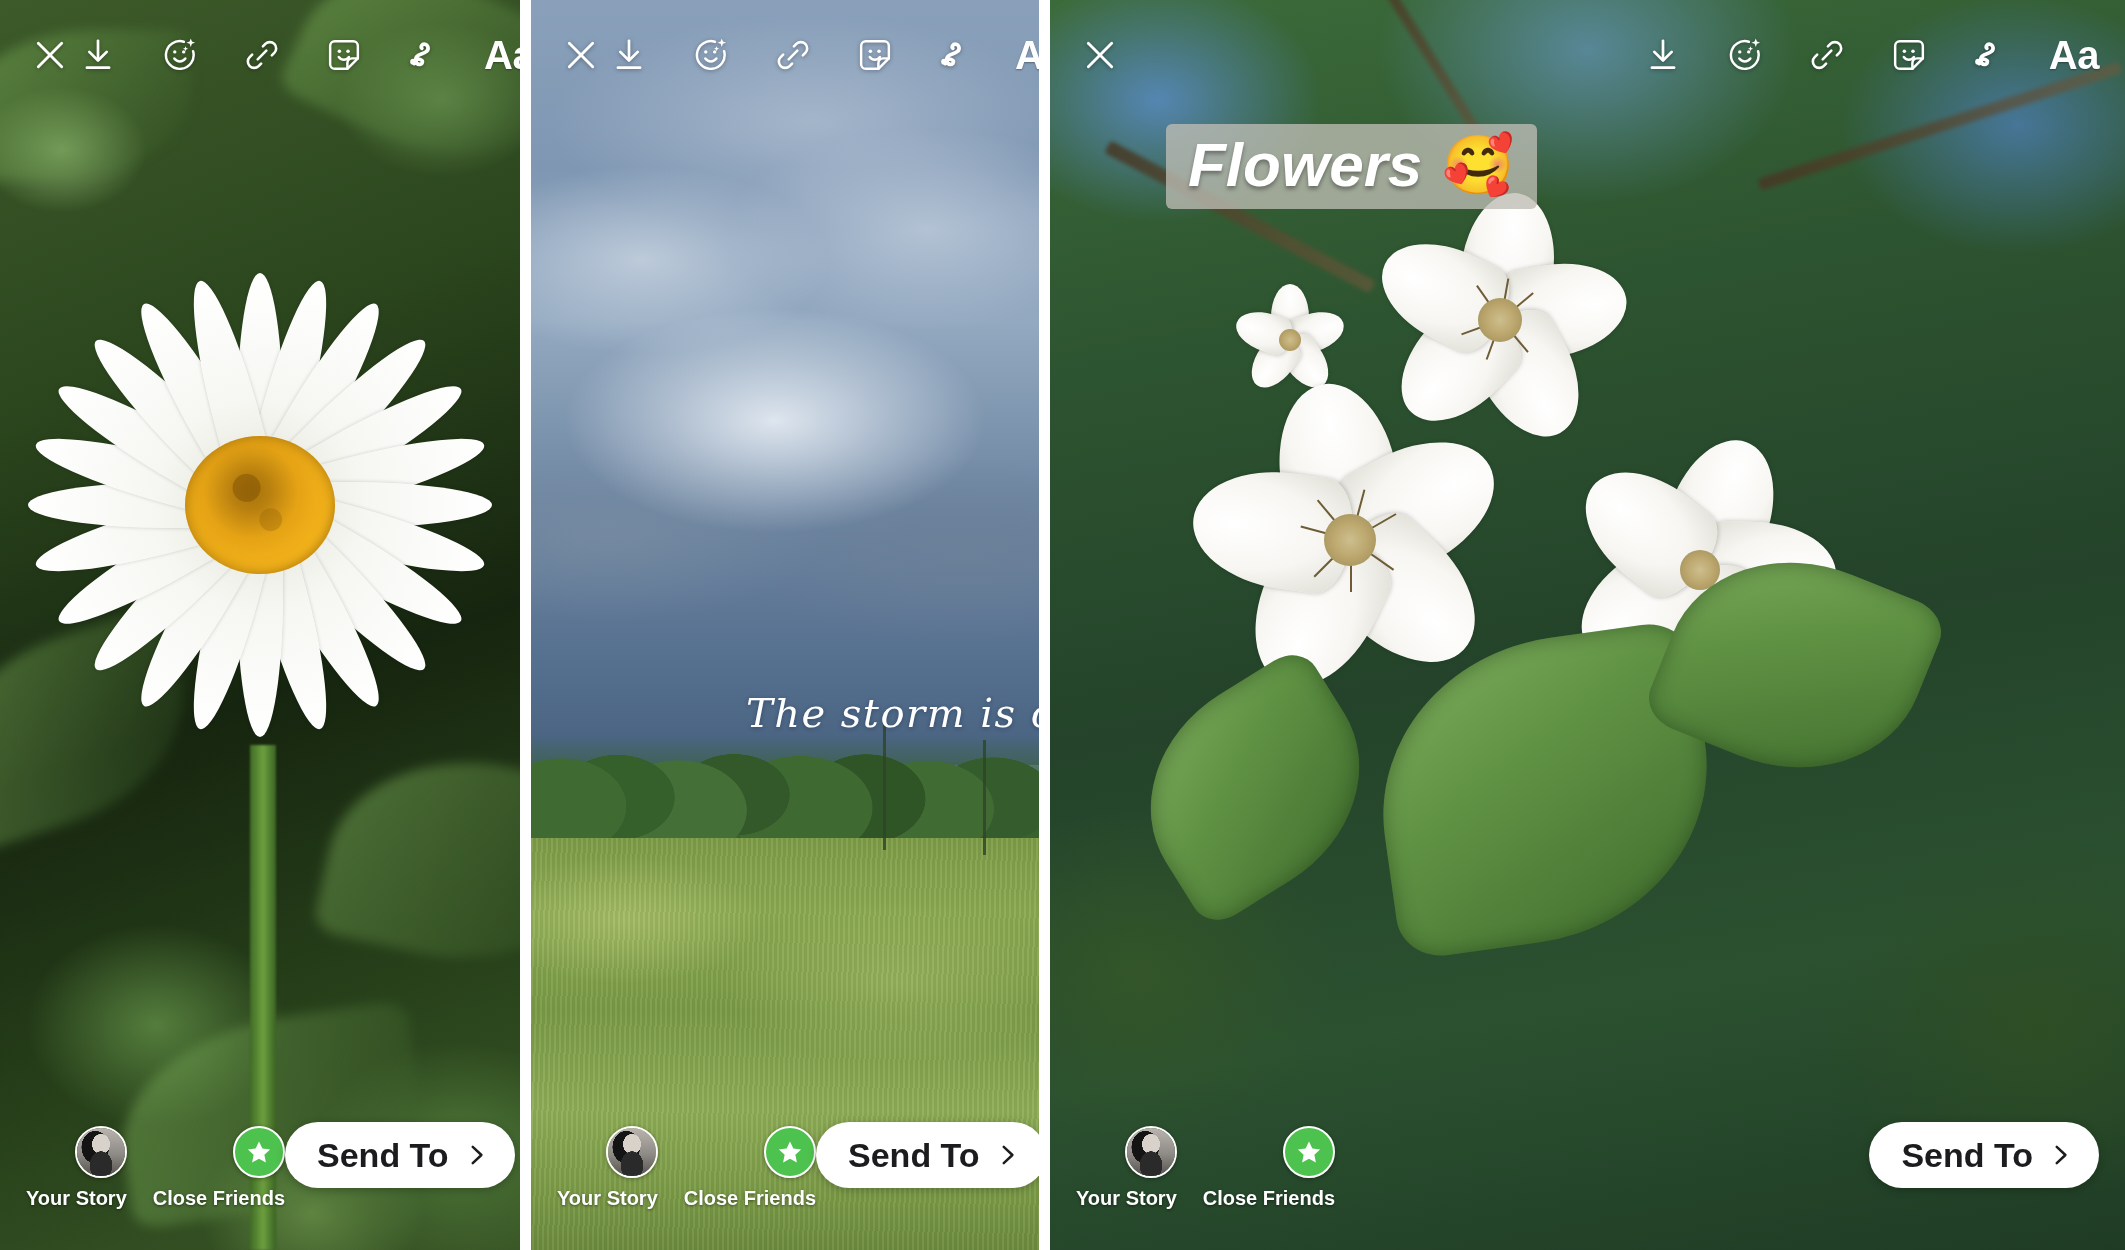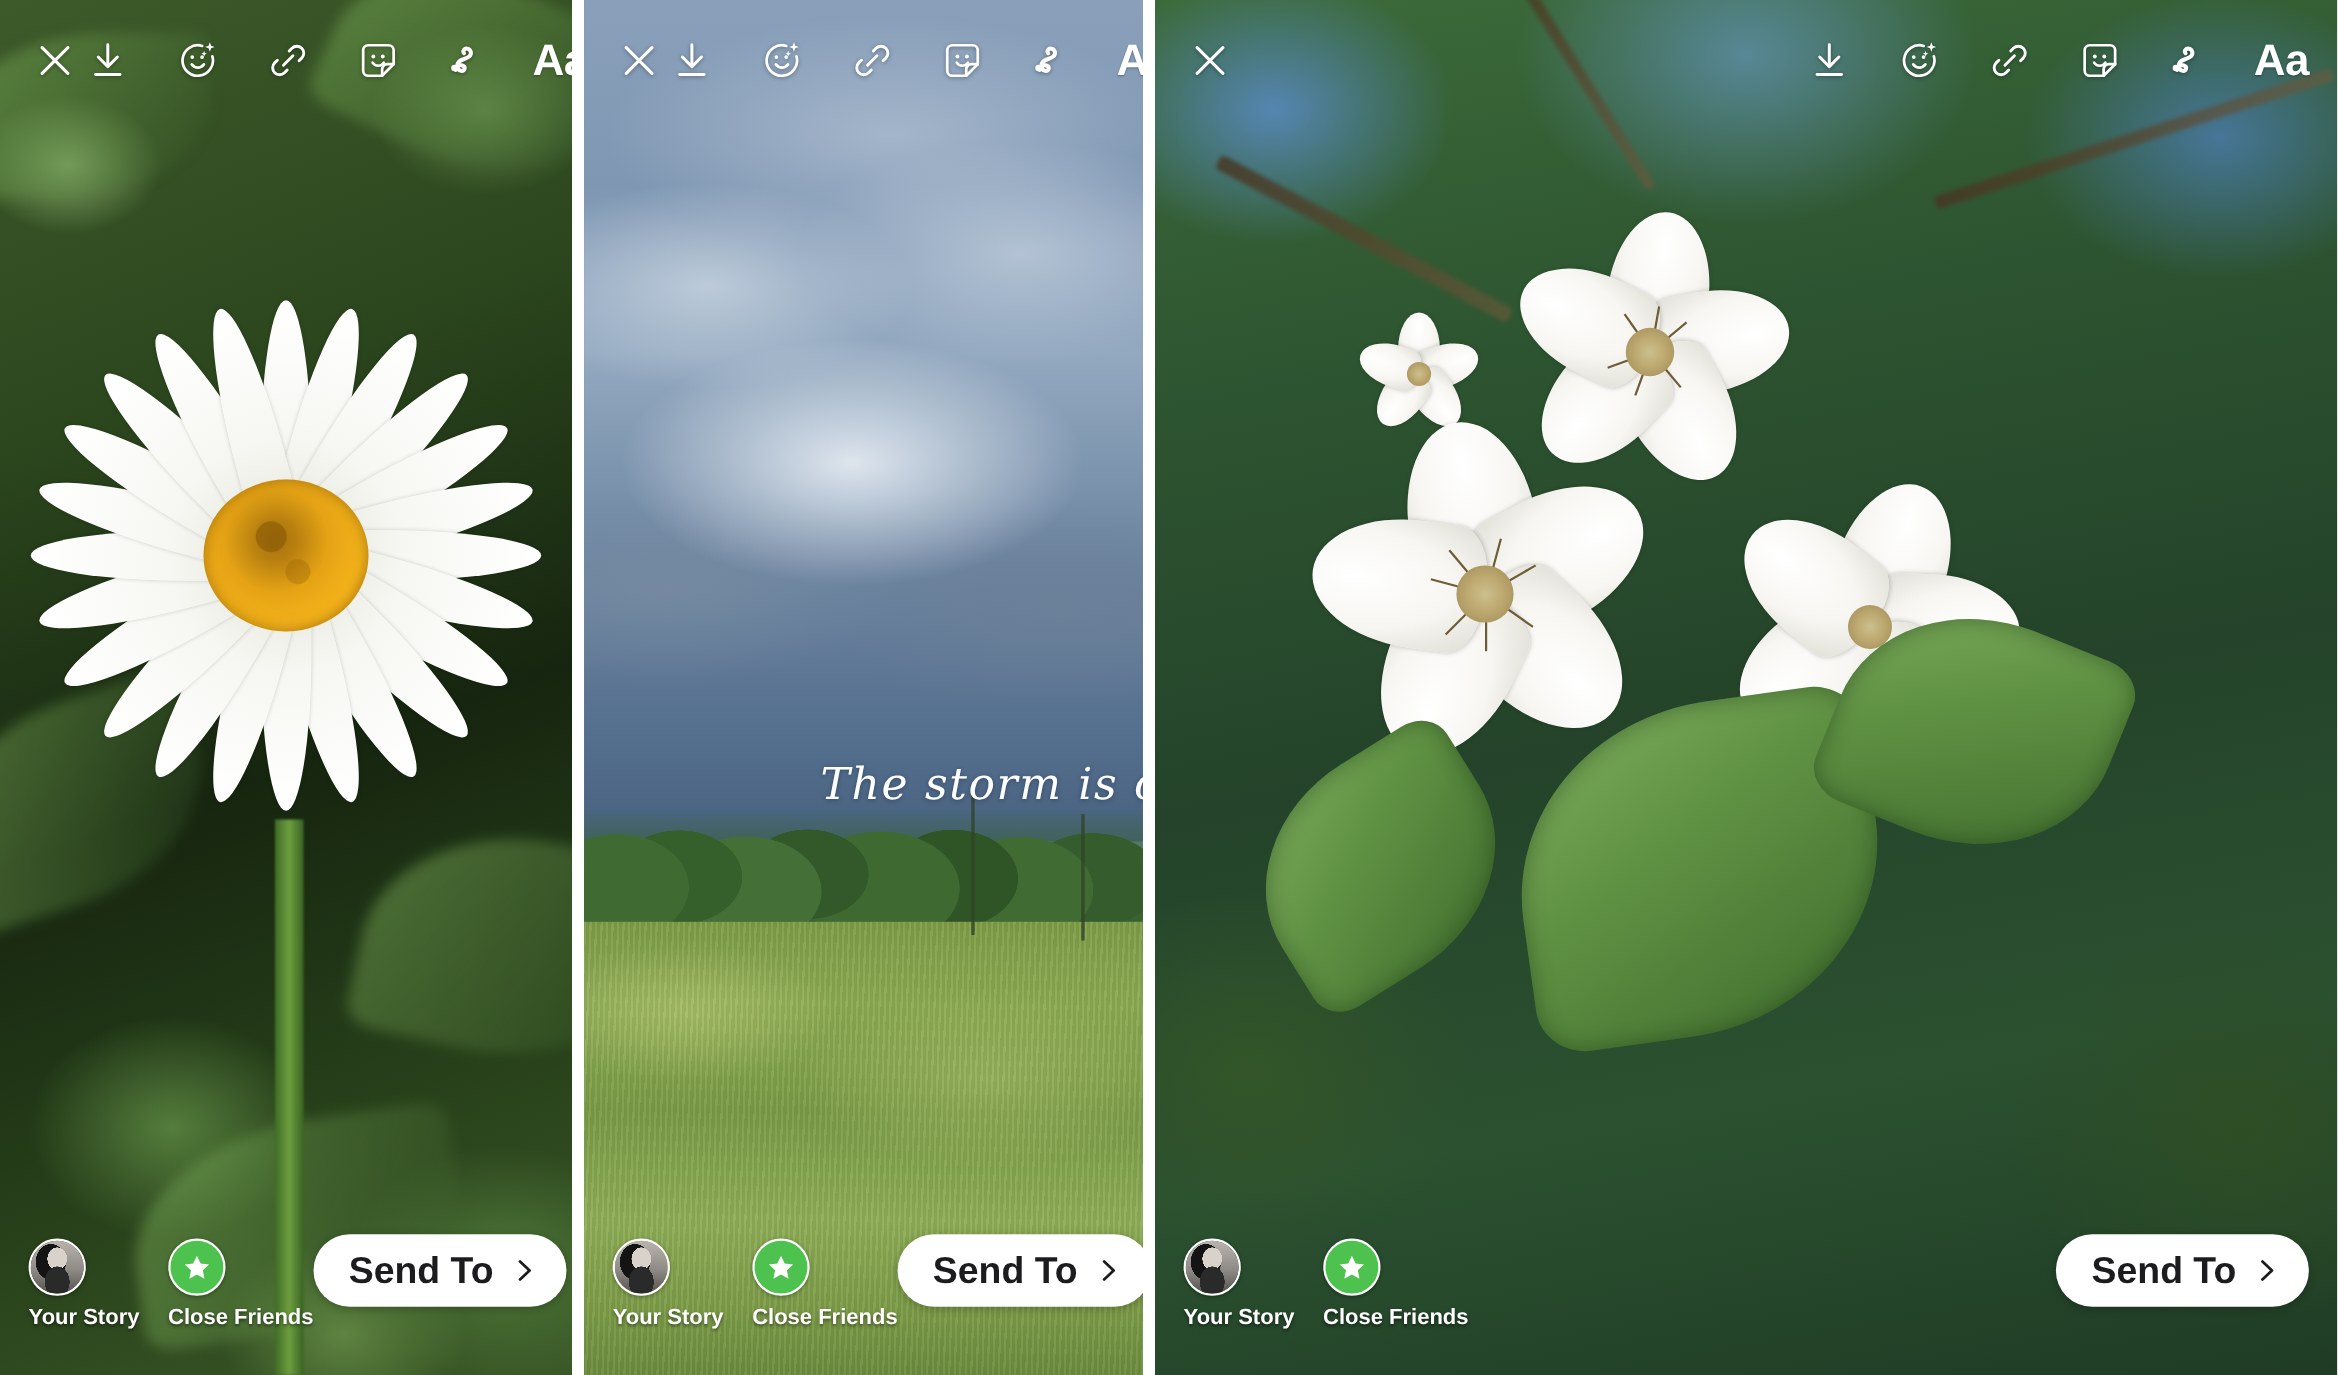--- a/index.html
+++ b/index.html
@@ -226,21 +226,21 @@
 
   
   .bottombar {
     position:absolute; left:0; right:0; bottom:0;
     height:150px;
     display:flex; align-items:center;
     padding:0 26px 14px;
     z-index:20;
   }
   .dest {
-    display:flex; flex-direction:column; align-items:flex-start;
+    display:flex; flex-direction:column; align-items:flex-end;
     cursor:pointer;
   }
   .dest + .dest { margin-left:26px; }
   .dest-circle {
     width:52px; height:52px; border-radius:50%;
     border:2.5px solid #ffffff;
     display:flex; align-items:center; justify-content:center;
     overflow:hidden;
     box-shadow:0 1px 4px rgba(0,0,0,.35);
   }
@@ -601,20 +601,24 @@
         <div class="ticon">
           <svg width="40" height="40" viewBox="0 0 26 26" fill="none" stroke="currentColor" stroke-width="2.4" stroke-linecap="round" stroke-linejoin="round">
             <path d="M5.4 18.6c-.4-2.2 2.2-3.4 4.1-2.6 2 .8 1.2 3.3-.9 3.1-2.4-.2-3-3.5-1.4-5.3 1.5-1.7 4.6-1.6 6.2-3.2 1.7-1.6 1-4.2-1.1-4.6-1.9-.3-3 1.5-2 2.7"></path>
             <circle cx="4.6" cy="17.4" r="1.9" fill="currentColor" stroke="none"></circle>
           </svg>
         </div>
         <div class="aa-icon">Aa</div>
       </div>
     </div>
 
+    <div class="flowers-plate" style="left:116px; top:124px;">
+      <div class="fp-text">Flowers</div>
+      <div class="fp-emoji">🥰</div>
+    </div>
 
     <div class="bottombar">
       <div class="dest">
         <div class="dest-circle">
             <div class="avatar-img"></div>
           </div>
         <div class="dest-label">Your Story</div>
       </div>
       <div class="dest">
         <div class="dest-circle cf-circle">

